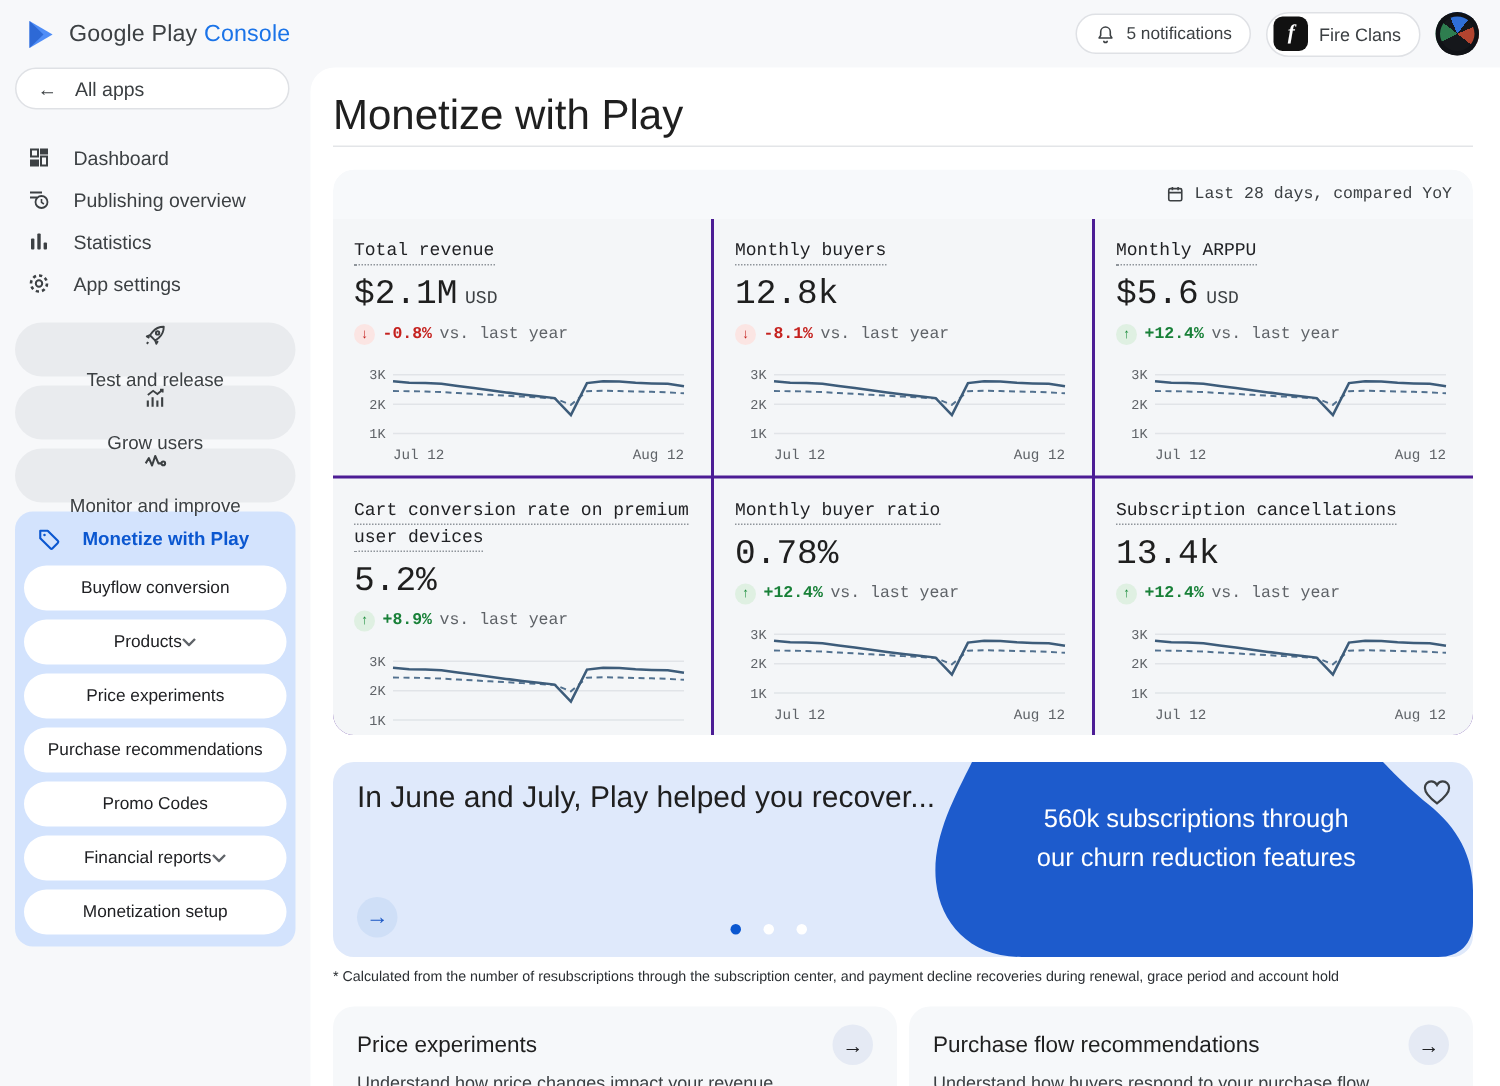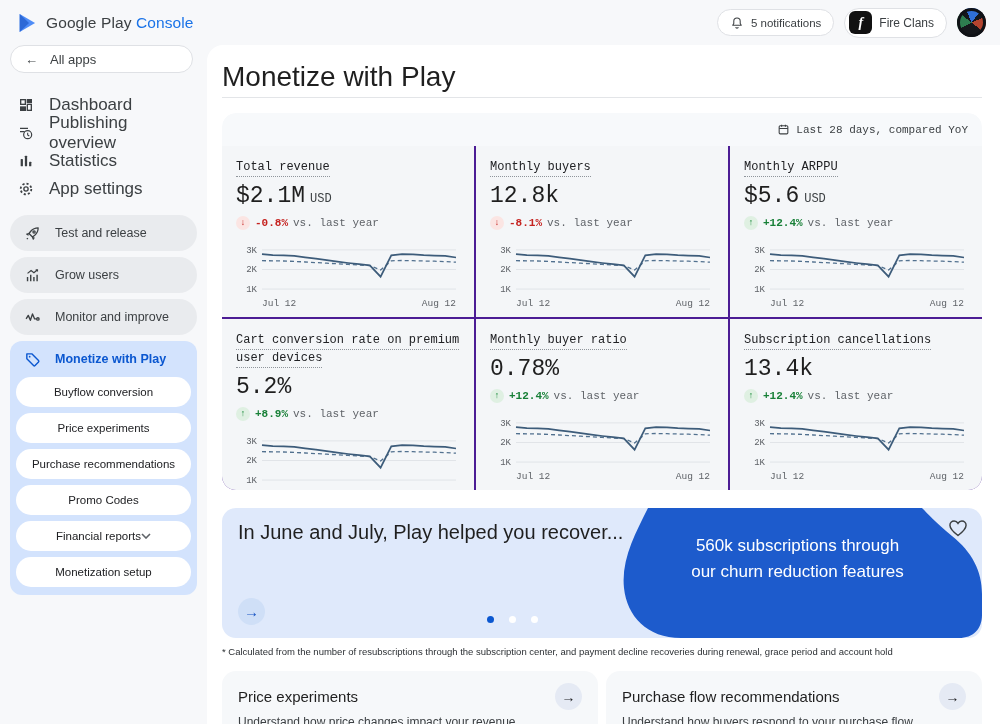--- a/index.html
+++ b/index.html
@@ -18,24 +18,24 @@
   .app-pill { height:30px; padding:0 12px 0 4px; font-size:12px; border-radius:17px; }
   .app-logo { width:23px; height:23px; border-radius:6px; background:#111; color:#fff; display:flex; align-items:center; justify-content:center; font-family:"Liberation Serif", serif; font-style:italic; font-weight:bold; font-size:14px; }
   .avatar { width:29px; height:29px; border-radius:50%; cursor:pointer;
     background:conic-gradient(from 200deg,#15171b 0 12%,#2e7d4f 12% 30%,#15171b 30% 38%,#2f6fd6 38% 55%,#15171b 55% 63%,#b3442f 63% 80%,#15171b 80% 100%);
     box-shadow:inset 0 0 0 3px #101216; }
 
   
   .sidebar { position:absolute; left:0; top:45px; width:207px; height:679px; }
   .allapps { display:flex; align-items:center; gap:12px; margin:0 14px 0 10px; height:28px; background:#fff; border:1px solid #dfe1e5; border-radius:15px; padding:0 14px; font-size:13px; color:#3c4043; cursor:pointer; }
   .nav { margin-top:18px; }
-  .nav-item { display:flex; align-items:center; gap:15px; height:28px; padding:0 18px; font-size:17px; color:#3c4043; cursor:pointer; }
+  .nav-item { display:flex; align-items:center; gap:15px; height:28px; padding:0 18px; font-size:13px; color:#3c4043; cursor:pointer; }
   .nav-item svg { flex:0 0 auto; }
   .groups { margin-top:12px; }
-  .group-btn { display:flex; align-items:center; gap:14px; height:36px; margin:0 10px 6px; background:#e9ebee; border-radius:18px; padding:0 14px; font-size:12.5px; font-weight:500; color:#3c4043; cursor:pointer; }
+  .group-btn { display:flex; align-items:center; gap:14px; height:36px; margin:0 10px 6px; background:#e9ebee; border-radius:18px; padding:0 14px; font-size:12.5px; font-weight:500; color:#3c4043; cursor:pointer;flex-direction:column; }
   .active-group { margin:0 10px; background:#d3e3fd; border-radius:12px; padding-bottom:2px; }
   .active-group-header { display:flex; align-items:center; gap:14px; height:36px; padding:0 14px; font-size:12.5px; font-weight:bold; color:#0b57d0; cursor:pointer; }
   .sub-item { display:flex; align-items:center; justify-content:center; height:30px; margin:0 6px 6px; background:#fff; border-radius:15px; padding:0 11px; font-size:11.5px; color:#202124; cursor:pointer; }
 
   
   .main { position:absolute; left:207px; top:45px; width:793px; height:679px; background:#fff; border-top-left-radius:16px; overflow:hidden; }
   .page-title { position:absolute; left:15px; top:16px; font-size:28px; font-weight:400; color:#1f1f1f; }
   .title-divider { position:absolute; left:15px; top:52px; width:760px; height:1px; background:#e3e5e8; }
 
   .metrics { position:absolute; left:15px; top:68px; width:760px; height:377px; background:#fff; border-radius:14px; overflow:hidden;font-family:Liberation Mono, monospace; }
@@ -199,20 +199,28 @@
             </svg>
           </span>
           <span>Monetize with Play</span>
         </div>
         <div id="subitems">
   <div class="sub-item">
     <span class="sub-label">Buyflow conversion</span>
 
   </div>
 
+  <div class="sub-item">
+    <span class="sub-label">Products</span>
+    <span class="chev icon">
+      <svg width="10" height="6" viewBox="0 0 10 6" fill="none" stroke="#5f6368" stroke-width="1.6">
+                  <path d="M1 1l4 4 4-4"></path>
+                </svg>
+    </span>
+  </div>
 
   <div class="sub-item">
     <span class="sub-label">Price experiments</span>
 
   </div>
 
   <div class="sub-item">
     <span class="sub-label">Purchase recommendations</span>
 
   </div>

